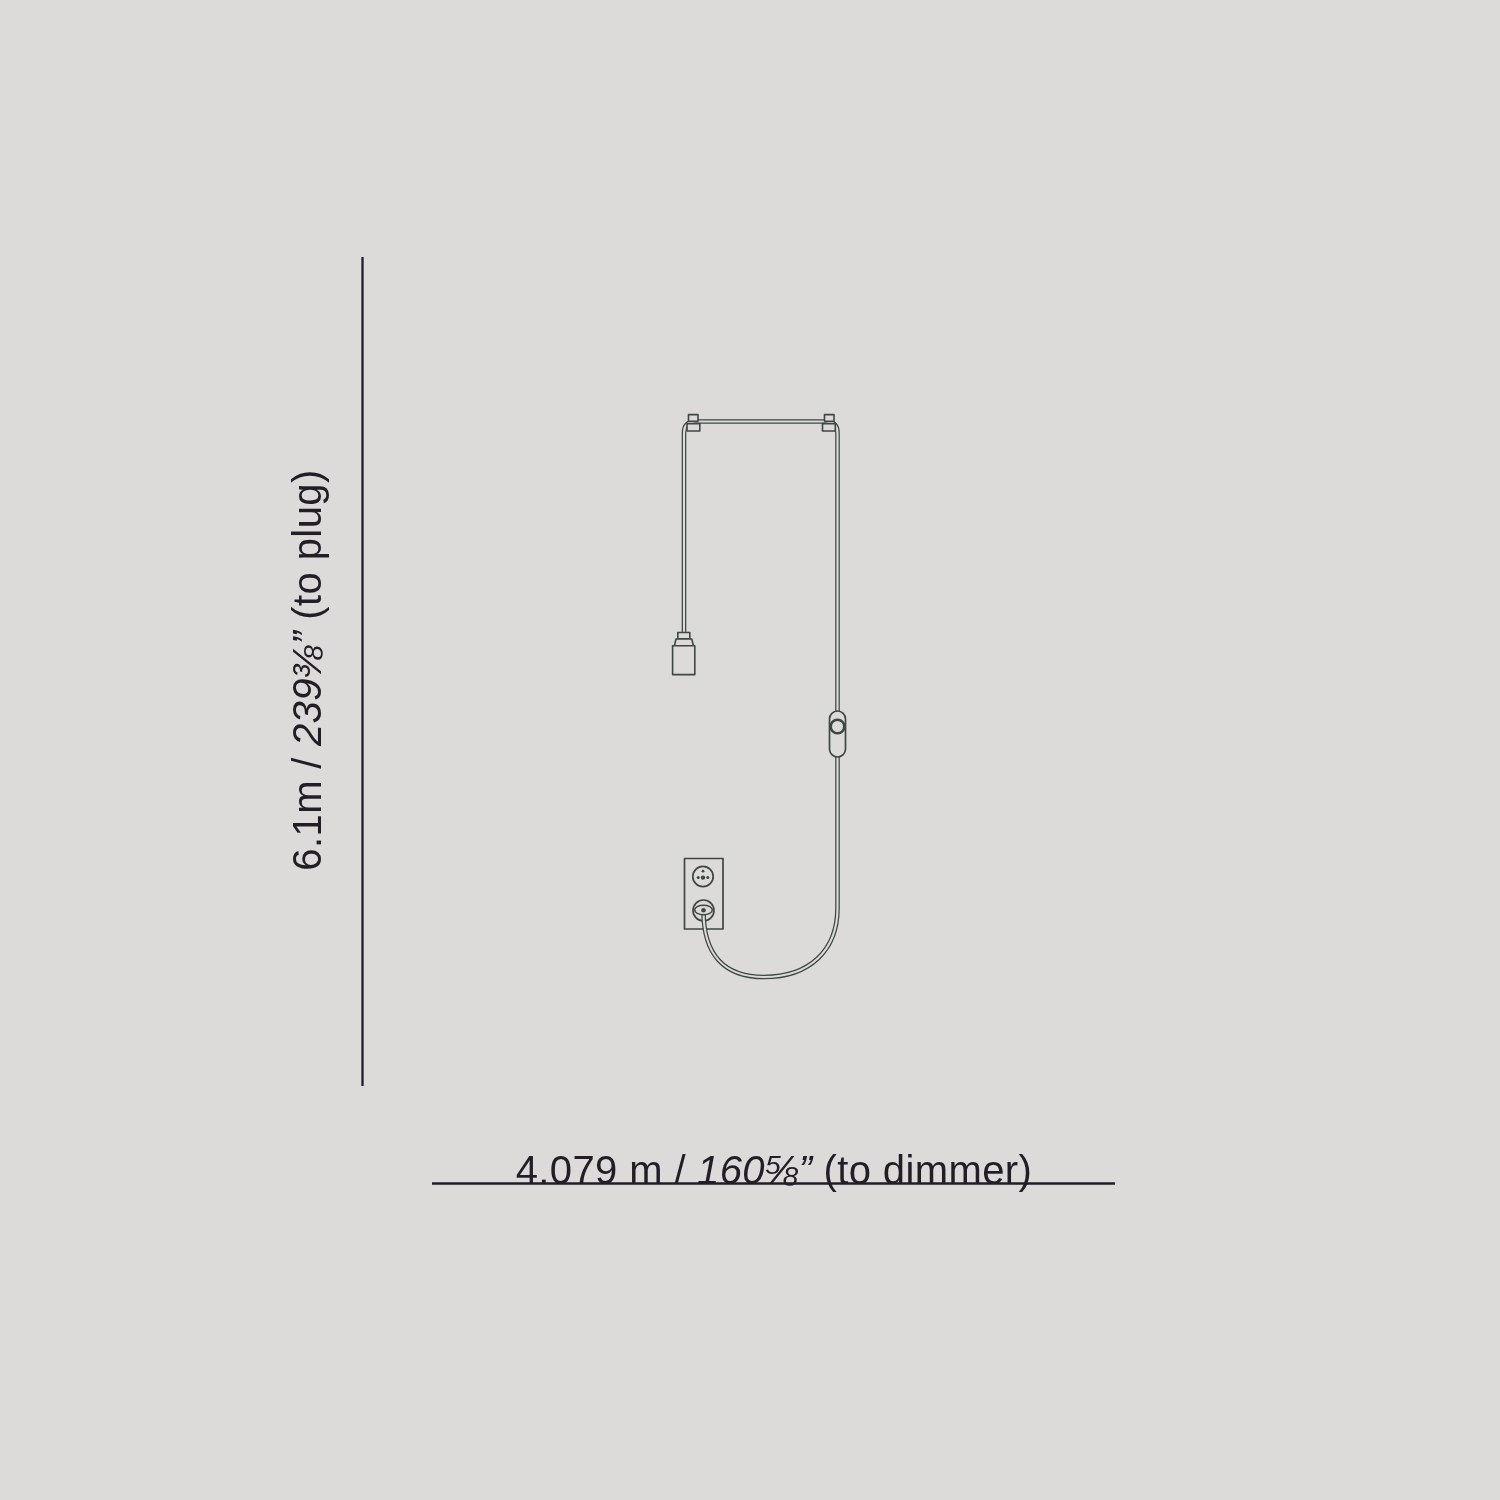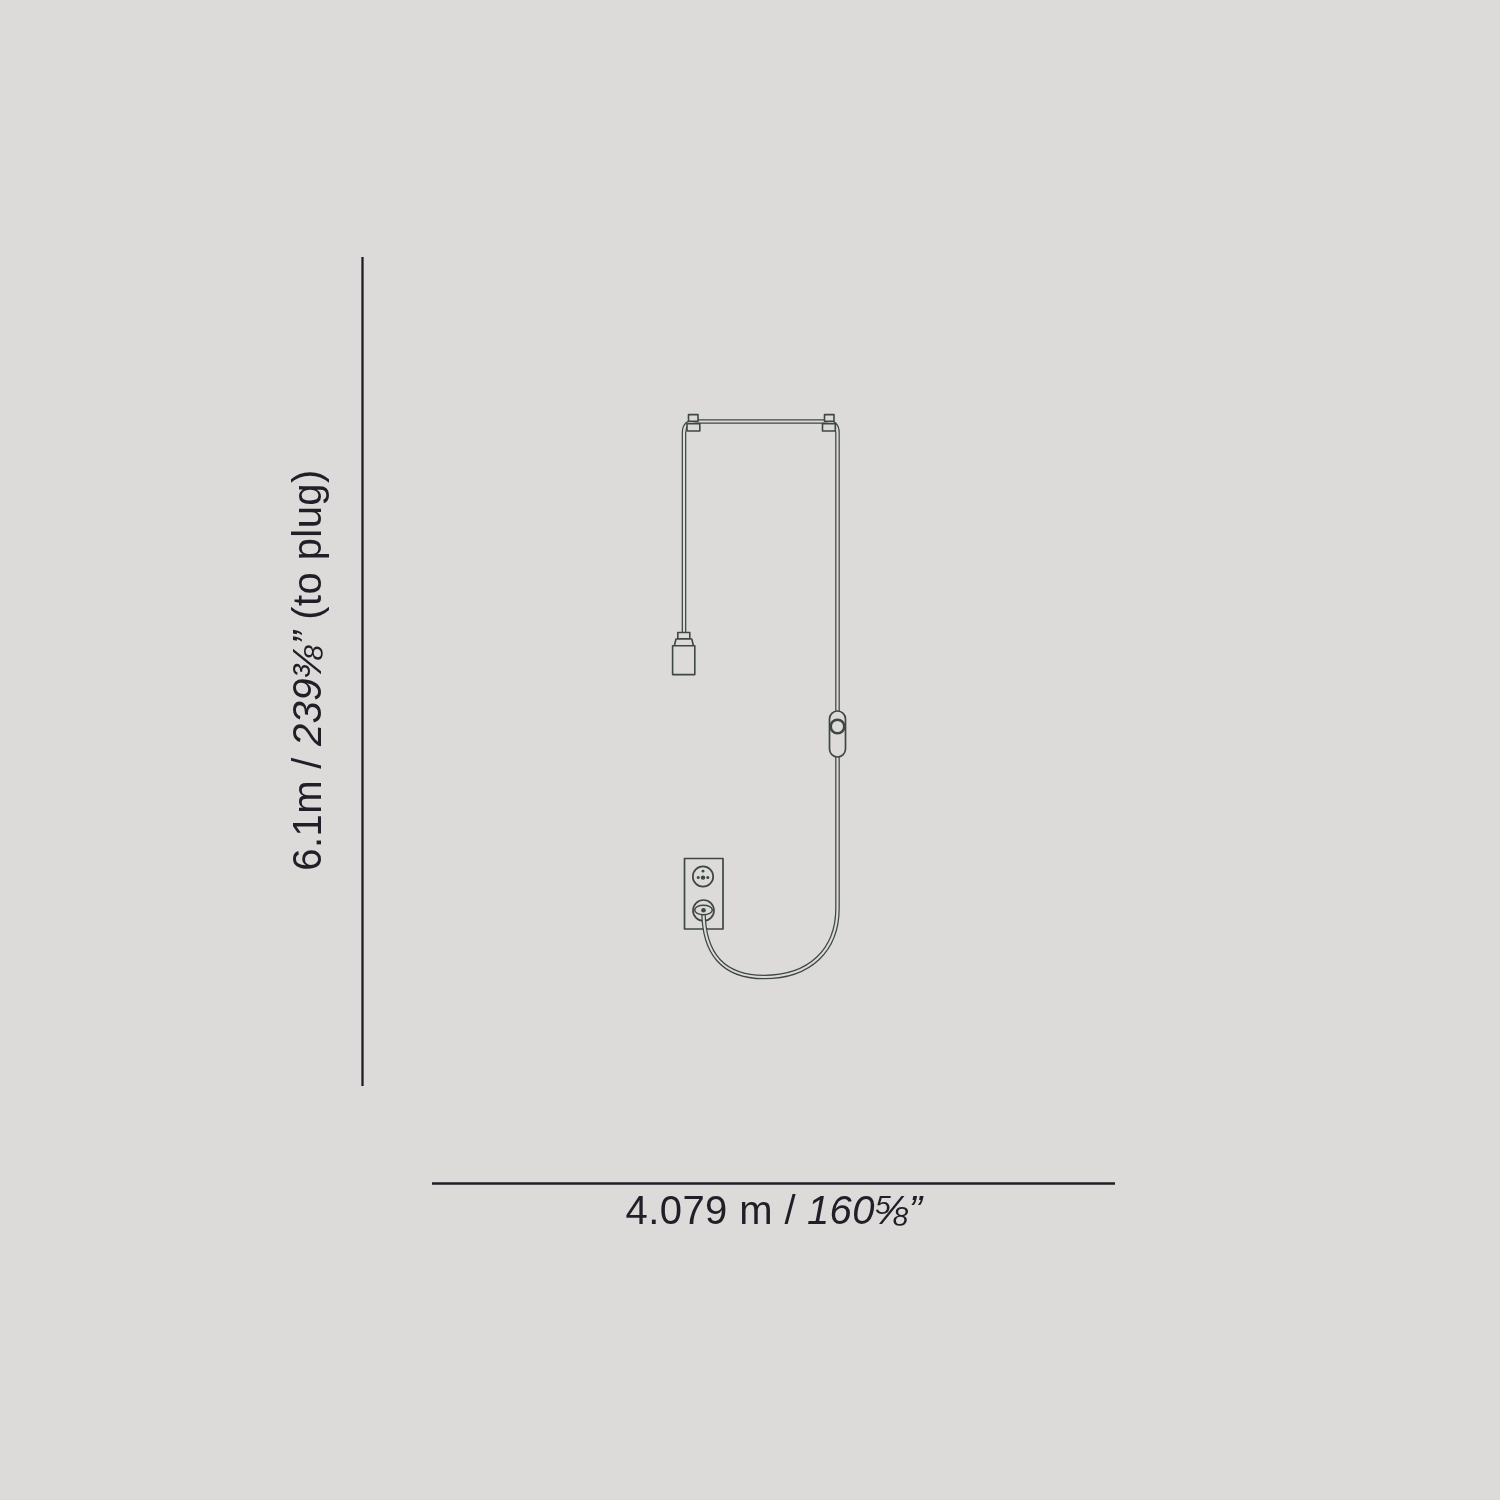--- a/index.html
+++ b/index.html
@@ -40,21 +40,21 @@
   }
   .v-label {
     left: -93px;
     top: 648px;
     width: 800px;
     height: 44px;
     transform: rotate(-90deg);
   }
   .h-label {
     left: 432px;
-    top: 1188px;
+    top: 1148px;
     width: 684px;
     height: 44px;
   }
 </style>
 </head>
 <body>
 
 <div class="canvas">
 
   <svg class="drawing-svg" viewBox="0 0 1500 1500">
@@ -114,15 +114,16 @@
 
   <div class="dim-label v-label">
     <span class="metric">6.1m /</span>
     <span class="imperial">239⅜”</span>
     <span class="note">(to plug)</span>
   </div>
 
   <div class="dim-label h-label">
     <span class="metric">4.079 m /</span>
     <span class="imperial">160⅝”</span>
+    <span class="note">(to dimmer)</span>
   </div>
 
 </div>
 
 </body></html>

